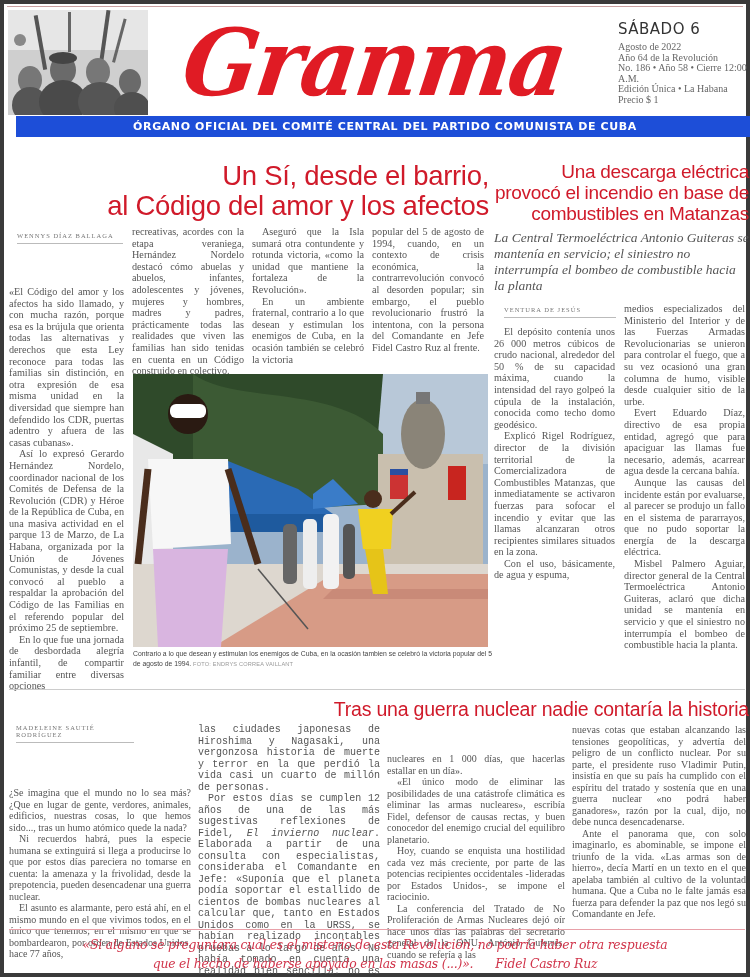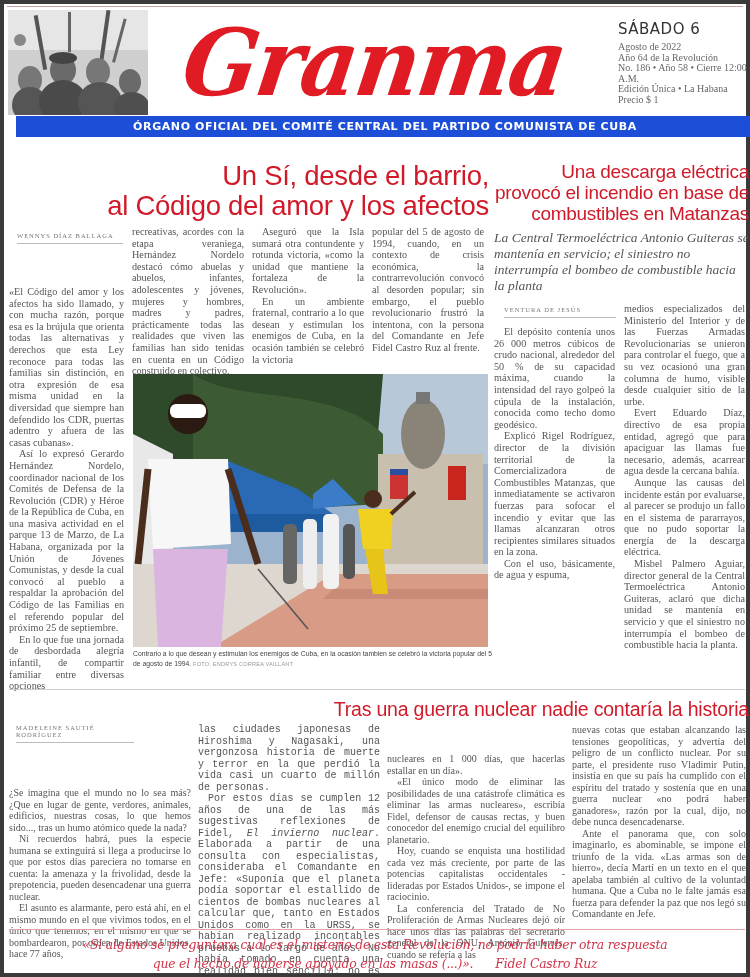--- a/index.html
+++ b/index.html
@@ -211,21 +211,21 @@
     <p>Ni recuerdos habrá, pues la especie humana se extinguirá si llega a producirse lo que por estos días pareciera no tomarse en cuenta: la amenaza y la frivolidad, desde la prepotencia, pueden desencadenar una guerra nuclear.</p>
     <p>El asunto es alarmante, pero está ahí, en el mismo mundo en el que vivimos todos, en el único que tenemos; en el mismo en que se bombardearon, por orden de Estados Unidos, hace 77 años,</p>
   </div>
   <div class="col" style="left:194px; top:720px; width:182px; font-size:10px; line-height:11.5px;font-family:Liberation Mono, monospace;">
     <p class="noindent">las ciudades japonesas de Hiroshima y Nagasaki, una vergonzosa historia de muerte y terror en la que perdió la vida casi un cuarto de millón de personas.</p>
     <p><span>Por estos días se cumplen 12 años de una de las más sugestivas reflexiones de Fidel, </span><em>El invierno nuclear</em><span>. Elaborada a partir de una consulta con especialistas, consideraba el Comandante en Jefe: «Suponía que el planeta podía soportar el estallido de cientos de bombas nucleares al calcular que, tanto en Estados Unidos como en la URSS, se habían realizado incontables pruebas a lo largo de años. No había tomado en cuenta una realidad bien sencilla: no es lo mismo hacer estallar 500 bombas</span></p>
   </div>
   <div class="col" style="left:383px; top:720px; width:178px; font-size:10px; line-height:11.5px;margin-top:29px;">
     <p class="noindent">nucleares en 1 000 días, que hacerlas estallar en un día».</p>
     <p>«El único modo de eliminar las posibilidades de una catástrofe climática es eliminar las armas nucleares», escribía Fidel, defensor de causas rectas, y buen conocedor del enemigo crucial del equilibro planetario.</p>
-    <p>Hoy, cuando se enquista una hostilidad cada vez más creciente, por parte de las potencias capitalistas occidentales -lideradas por Estados Unidos-, se impone el raciocinio.</p>
+    <p>Hoy, cuando se enquista una hostilidad cada vez más creciente, por parte de las potencias recipientes occidentales -lideradas por Estados Unidos-, se impone el raciocinio.</p>
     <p>La conferencia del Tratado de No Proliferación de Armas Nucleares dejó oír hace unos días las palabras del secretario general de la ONU, António Guterres, cuando se refería a las</p>
   </div>
   <div class="col" style="left:568px; top:720px; width:174px; font-size:10px; line-height:11.5px;">
     <p class="noindent">nuevas cotas que estaban alcanzando las tensiones geopolíticas, y advertía del peligro de un conflicto nuclear. Por su parte, el presidente ruso Vladimir Putin, insistía en que su país ha cumplido con el espíritu del tratado y sostenía que en una guerra nuclear «no podrá haber ganadores», razón por la cual, dijo, no debe nunca desencadenarse.</p>
     <p>Ante el panorama que, con solo imaginarlo, es abominable, se impone el triunfo de la vida. «Las armas son de hierro», decía Martí en un texto en el que apelaba también al cultivo de la voluntad humana. Que a Cuba no le falte jamás esa fuerza para defender la paz que nos legó su Comandante en Jefe.</p>
   </div>
 
   <div class="rule-red"></div>
   <div class="quote">
     <div>«Si alguno se preguntara cuál es el misterio de esta Revolución, no podría haber otra respuesta</div>

